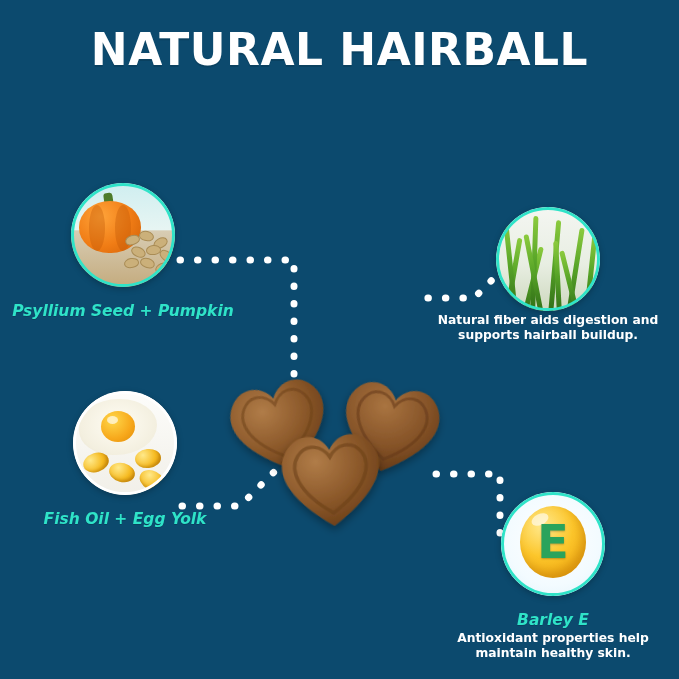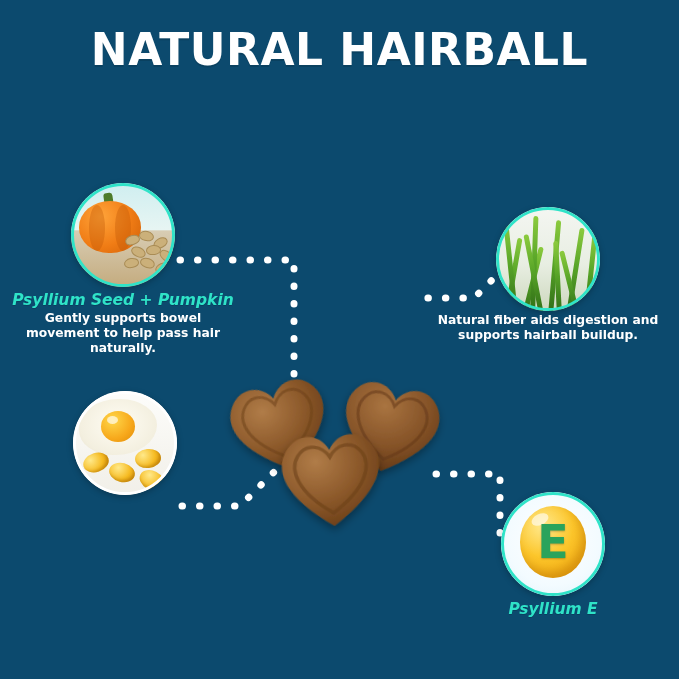--- a/index.html
+++ b/index.html
@@ -53,21 +53,21 @@
   .circle {
     width: 104px;
     height: 104px;
     border-radius: 50%;
     margin: 0 auto;
     overflow: hidden;
     position: relative;
     box-shadow: 0 2px 6px rgba(0,0,0,0.25);
   }
   .feat-title {
-    margin-top: 4px;
+    margin-top: 15px;
     color: #2fe3c8;
     font-family: "DejaVu Sans", sans-serif;
     font-style: italic;
     font-weight: bold;
     font-size: 15.5px;
     line-height: 18px;
     text-shadow: 0 1px 0 rgba(0,0,0,0.15);
   }
   .feat-desc {
     margin-top: 2px;
@@ -259,21 +259,20 @@
           <div class="seed" style="left:23px; top:16px; transform:rotate(-6deg);"></div>
           <div class="seed" style="left:36px; top:22px; transform:rotate(40deg);"></div>
           <div class="seed" style="left:1px;  top:29px; transform:rotate(-10deg);"></div>
           <div class="seed" style="left:17px; top:29px; transform:rotate(18deg);"></div>
           <div class="seed" style="left:32px; top:34px; transform:rotate(-22deg);"></div>
         </div>
       </div>
       <div class="vite-ring" style="border-color:#2fe3c8;"></div>
     </div>
     <div class="feat-title">Psyllium Seed + Pumpkin</div>
-    <div class="feat-desc">Gently supports bowel movement to help pass hair naturally.</div>
   </div>
 
   <div class="feature" style="left:432px; top:207px;">
     <div class="circle">
       <div class="art-grass">
         <div class="blade" style="left:8px;  height:78px; transform:rotate(10deg);"></div>
         <div class="blade" style="left:17px; height:92px; transform:rotate(-6deg);"></div>
         <div class="blade" style="left:26px; height:70px; transform:rotate(14deg);"></div>
         <div class="blade" style="left:34px; height:99px; transform:rotate(2deg);"></div>
         <div class="blade" style="left:43px; height:82px; transform:rotate(-11deg);"></div>
@@ -294,32 +293,34 @@
         <div class="egg-white"></div>
         <div class="yolk"></div>
         <div class="yolk-gloss"></div>
         <div class="capsule" style="left:10px; top:62px; transform:rotate(-18deg);"></div>
         <div class="capsule" style="left:36px; top:72px; transform:rotate(14deg);"></div>
         <div class="capsule" style="left:62px; top:58px; transform:rotate(-6deg);"></div>
         <div class="capsule" style="left:66px; top:80px; transform:rotate(28deg);"></div>
       </div>
       <div class="vite-ring" style="border-color:#ffffff;"></div>
     </div>
+    <div class="feat-title">Fish Oil + Egg Yolk</div>
   </div>
 
   <div class="feature" style="left:437px; top:492px;">
     <div class="circle">
       <div class="art-vite">
         <div class="vite-drop"></div>
         <div class="vite-gloss"></div>
         <div class="vite-letter">E</div>
       </div>
       <div class="vite-ring"></div>
     </div>
-    <div class="feat-title">Psyllium E</div>
+    <div class="feat-title">Barley E</div>
+    <div class="feat-desc">Antioxidant properties help maintain healthy skin.</div>
   </div>
 
   <div id="treats">
     <svg width="270" height="185" viewBox="0 0 270 185">
       <defs>
         <radialGradient id="g1" cx="35%" cy="28%" r="78%">
           <stop offset="0%" stop-color="#b07c48"></stop>
           <stop offset="55%" stop-color="#8d5a2b"></stop>
           <stop offset="100%" stop-color="#6a3d17"></stop>
         </radialGradient>

